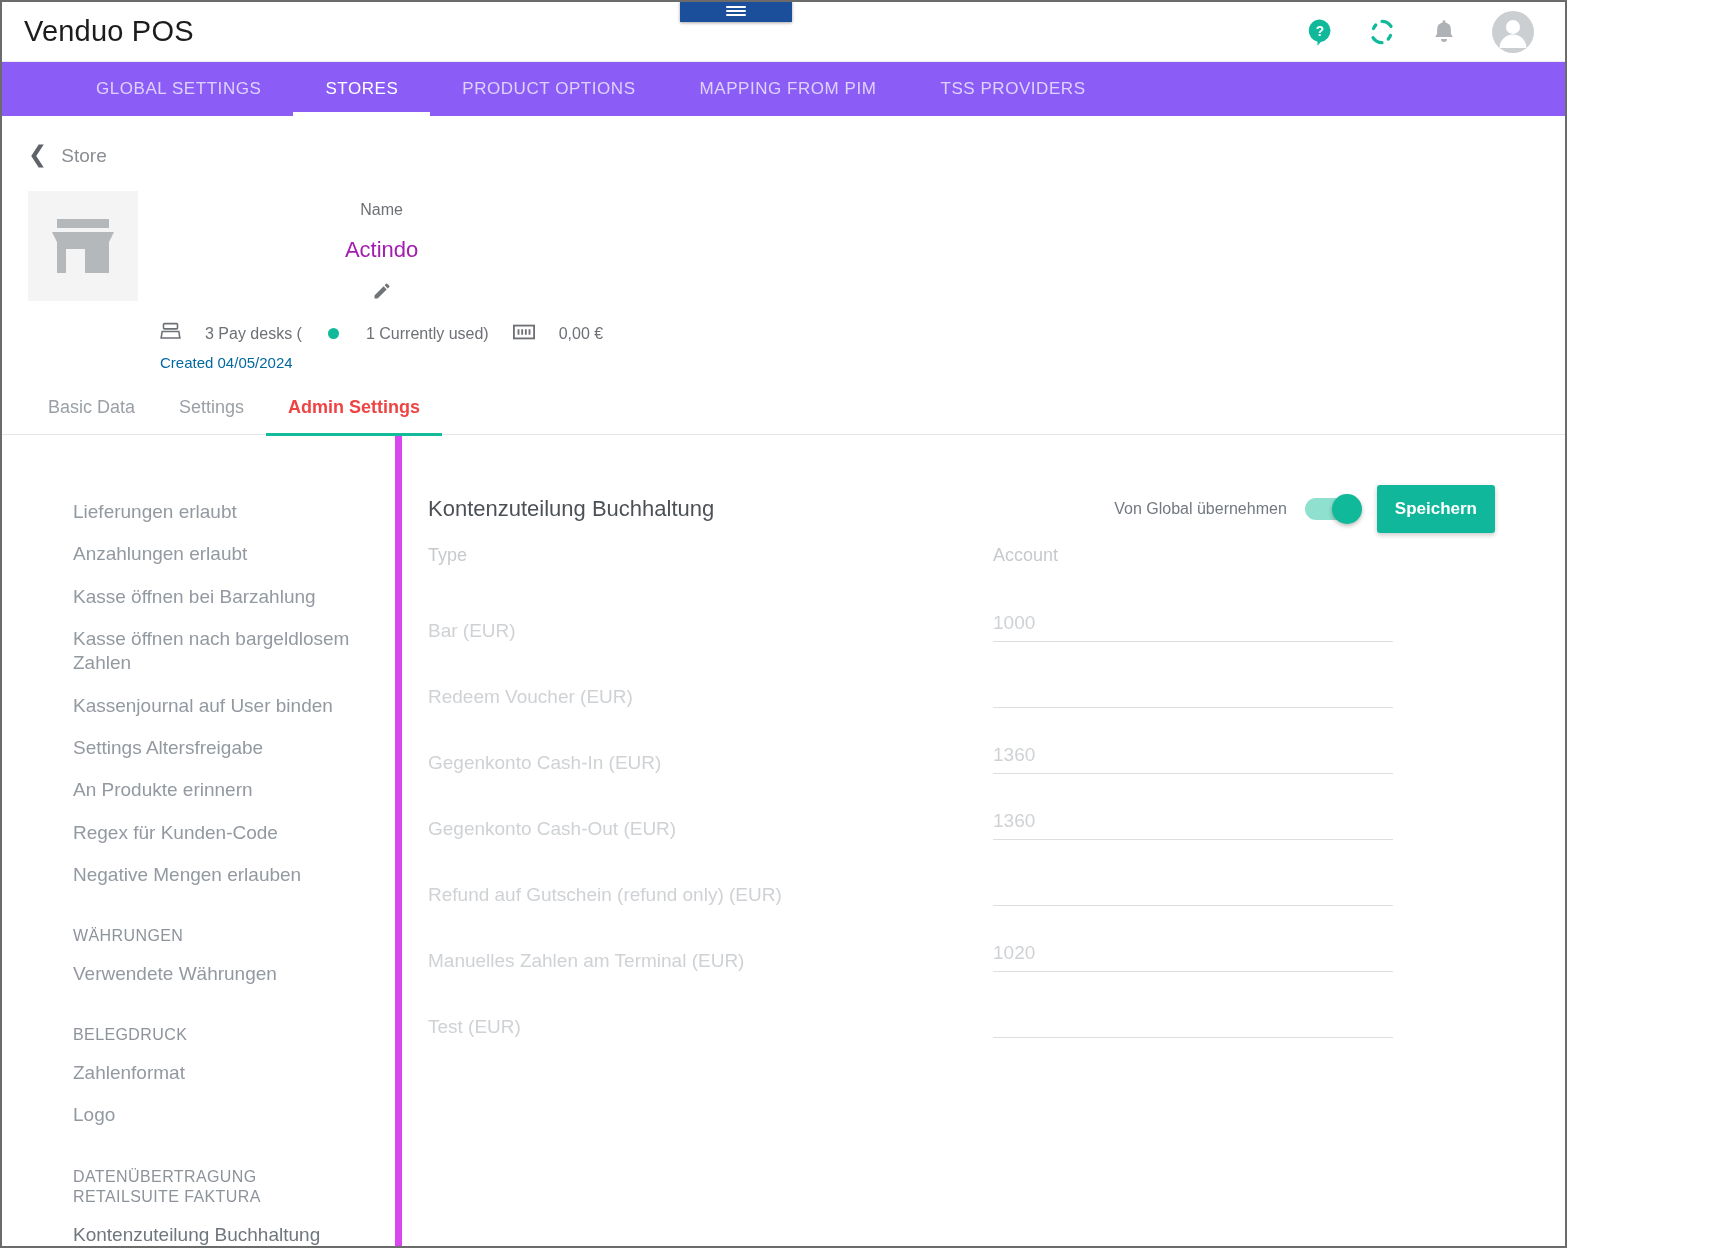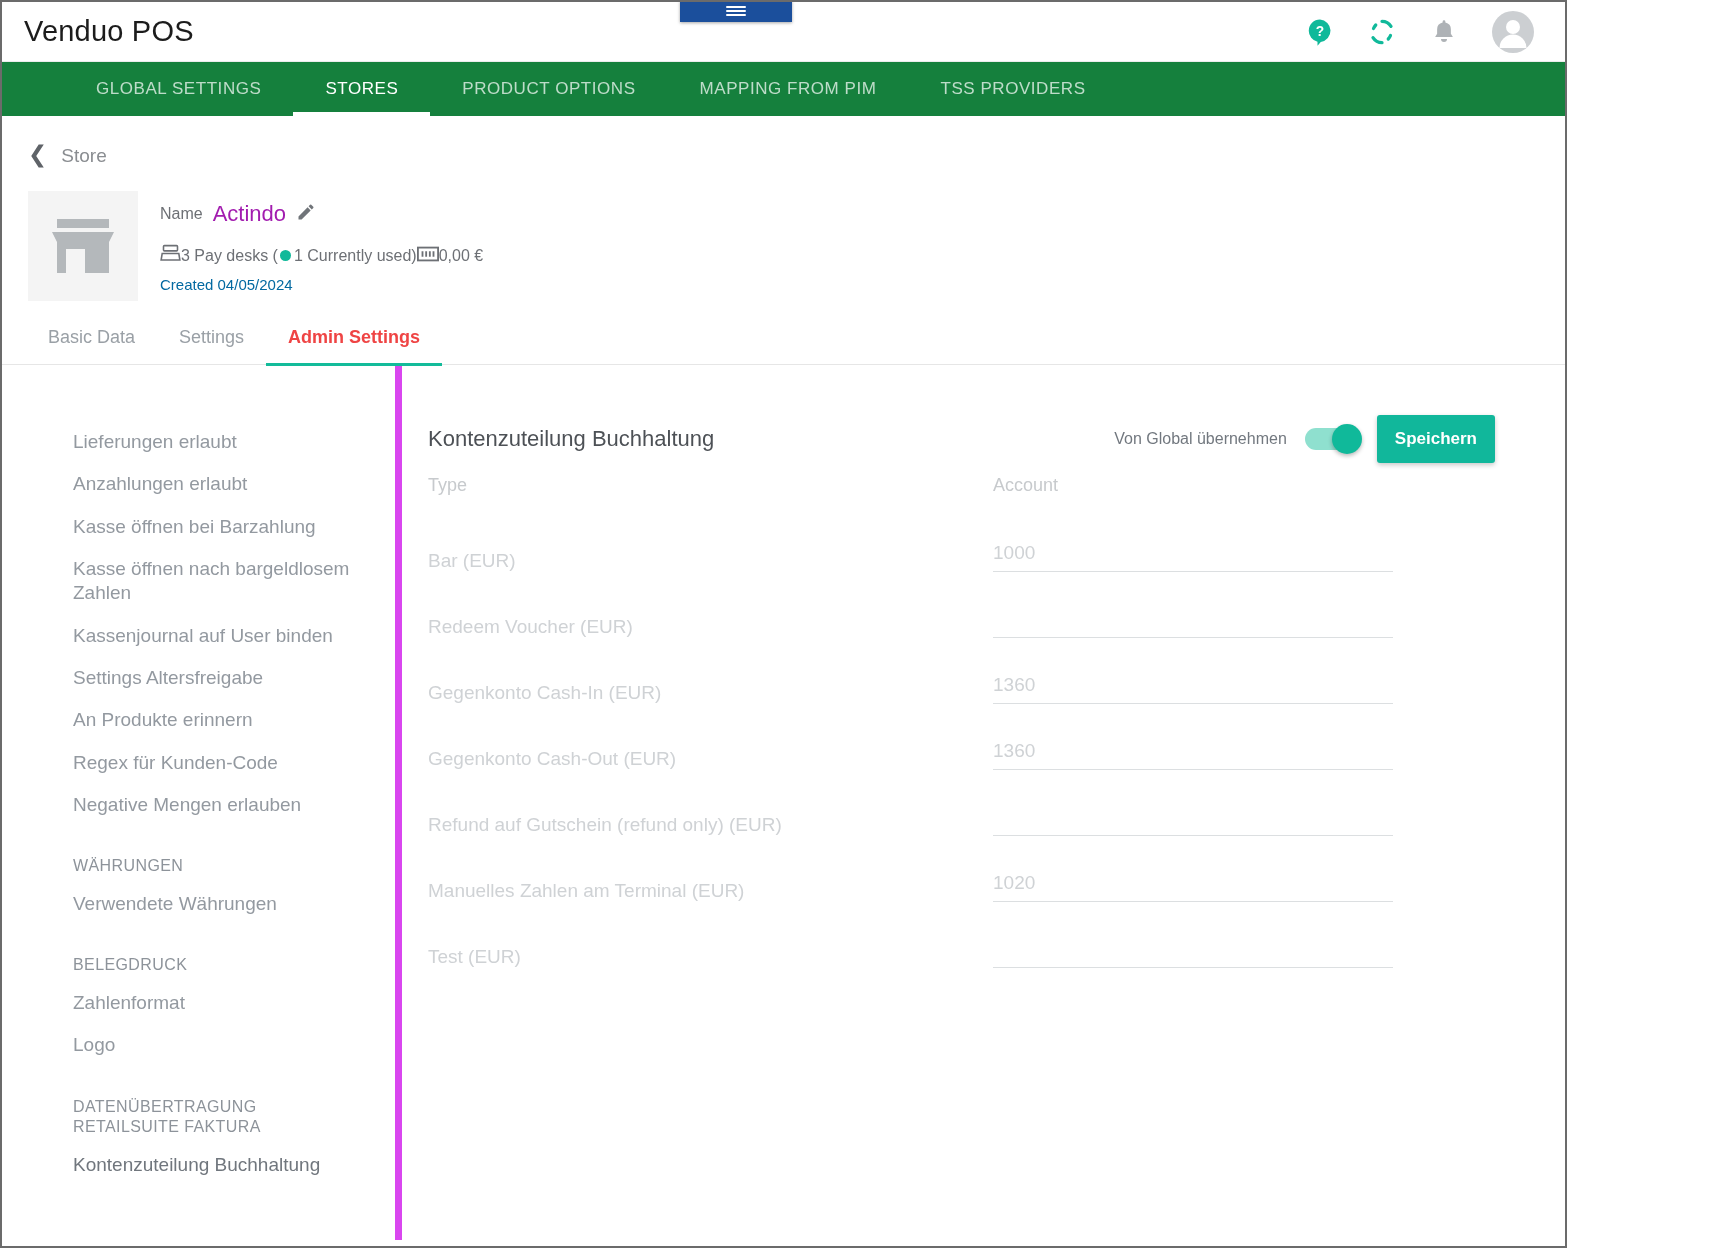--- a/index.html
+++ b/index.html
@@ -56,21 +56,21 @@
   }
   .hamburger-tab .bars { width: 20px; }
   .hamburger-tab .bars i {
     display: block; height: 2px; background: #fff;
     margin: 2px 0; border-radius: 1px;
   }
 
   
   .mainnav {
     height: 54px;
-    background: #15803d;
+    background: #8b5cf6;
     display: flex;
     align-items: stretch;
     padding-left: 62px;
     position: relative;
   }
   .mainnav .navitem {
     display: flex; align-items: center;
     padding: 0 32px;
     color: rgba(255,255,255,.72);
     font-size: 17px;
@@ -106,27 +106,27 @@
     padding: 24px 0 0 26px;
     gap: 22px;
   }
   .store-thumb {
     width: 110px; height: 110px;
     background: #f4f4f4;
     display: flex; align-items: center; justify-content: center;
     flex: 0 0 auto;
   }
   .store-info { padding-top: 10px; }
-  .name-row { display: flex; align-items: center; gap: 10px; }
+  .name-row { display: flex; align-items: center; gap: 18px; flex-direction: column; }
   .name-label { font-size: 16px; color: #6d7075; }
   .name-value { font-size: 22px; color: #a21caf; }
   .pencil { cursor: pointer; }
   .meta-row {
     display: flex; align-items: center;
-    gap: 0; margin-top: 16px;
+    gap: 24px; margin-top: 16px;
     font-size: 16px; color: #6d7075;
   }
   .meta-row .dot {
     display:inline-block; width: 11px; height: 11px;
     border-radius: 50%; background: #10b99a;
     margin: 0 3px 0 2px;
   }
   .created {
     margin-top: 8px;
     font-size: 15px; color: #0369a1;

